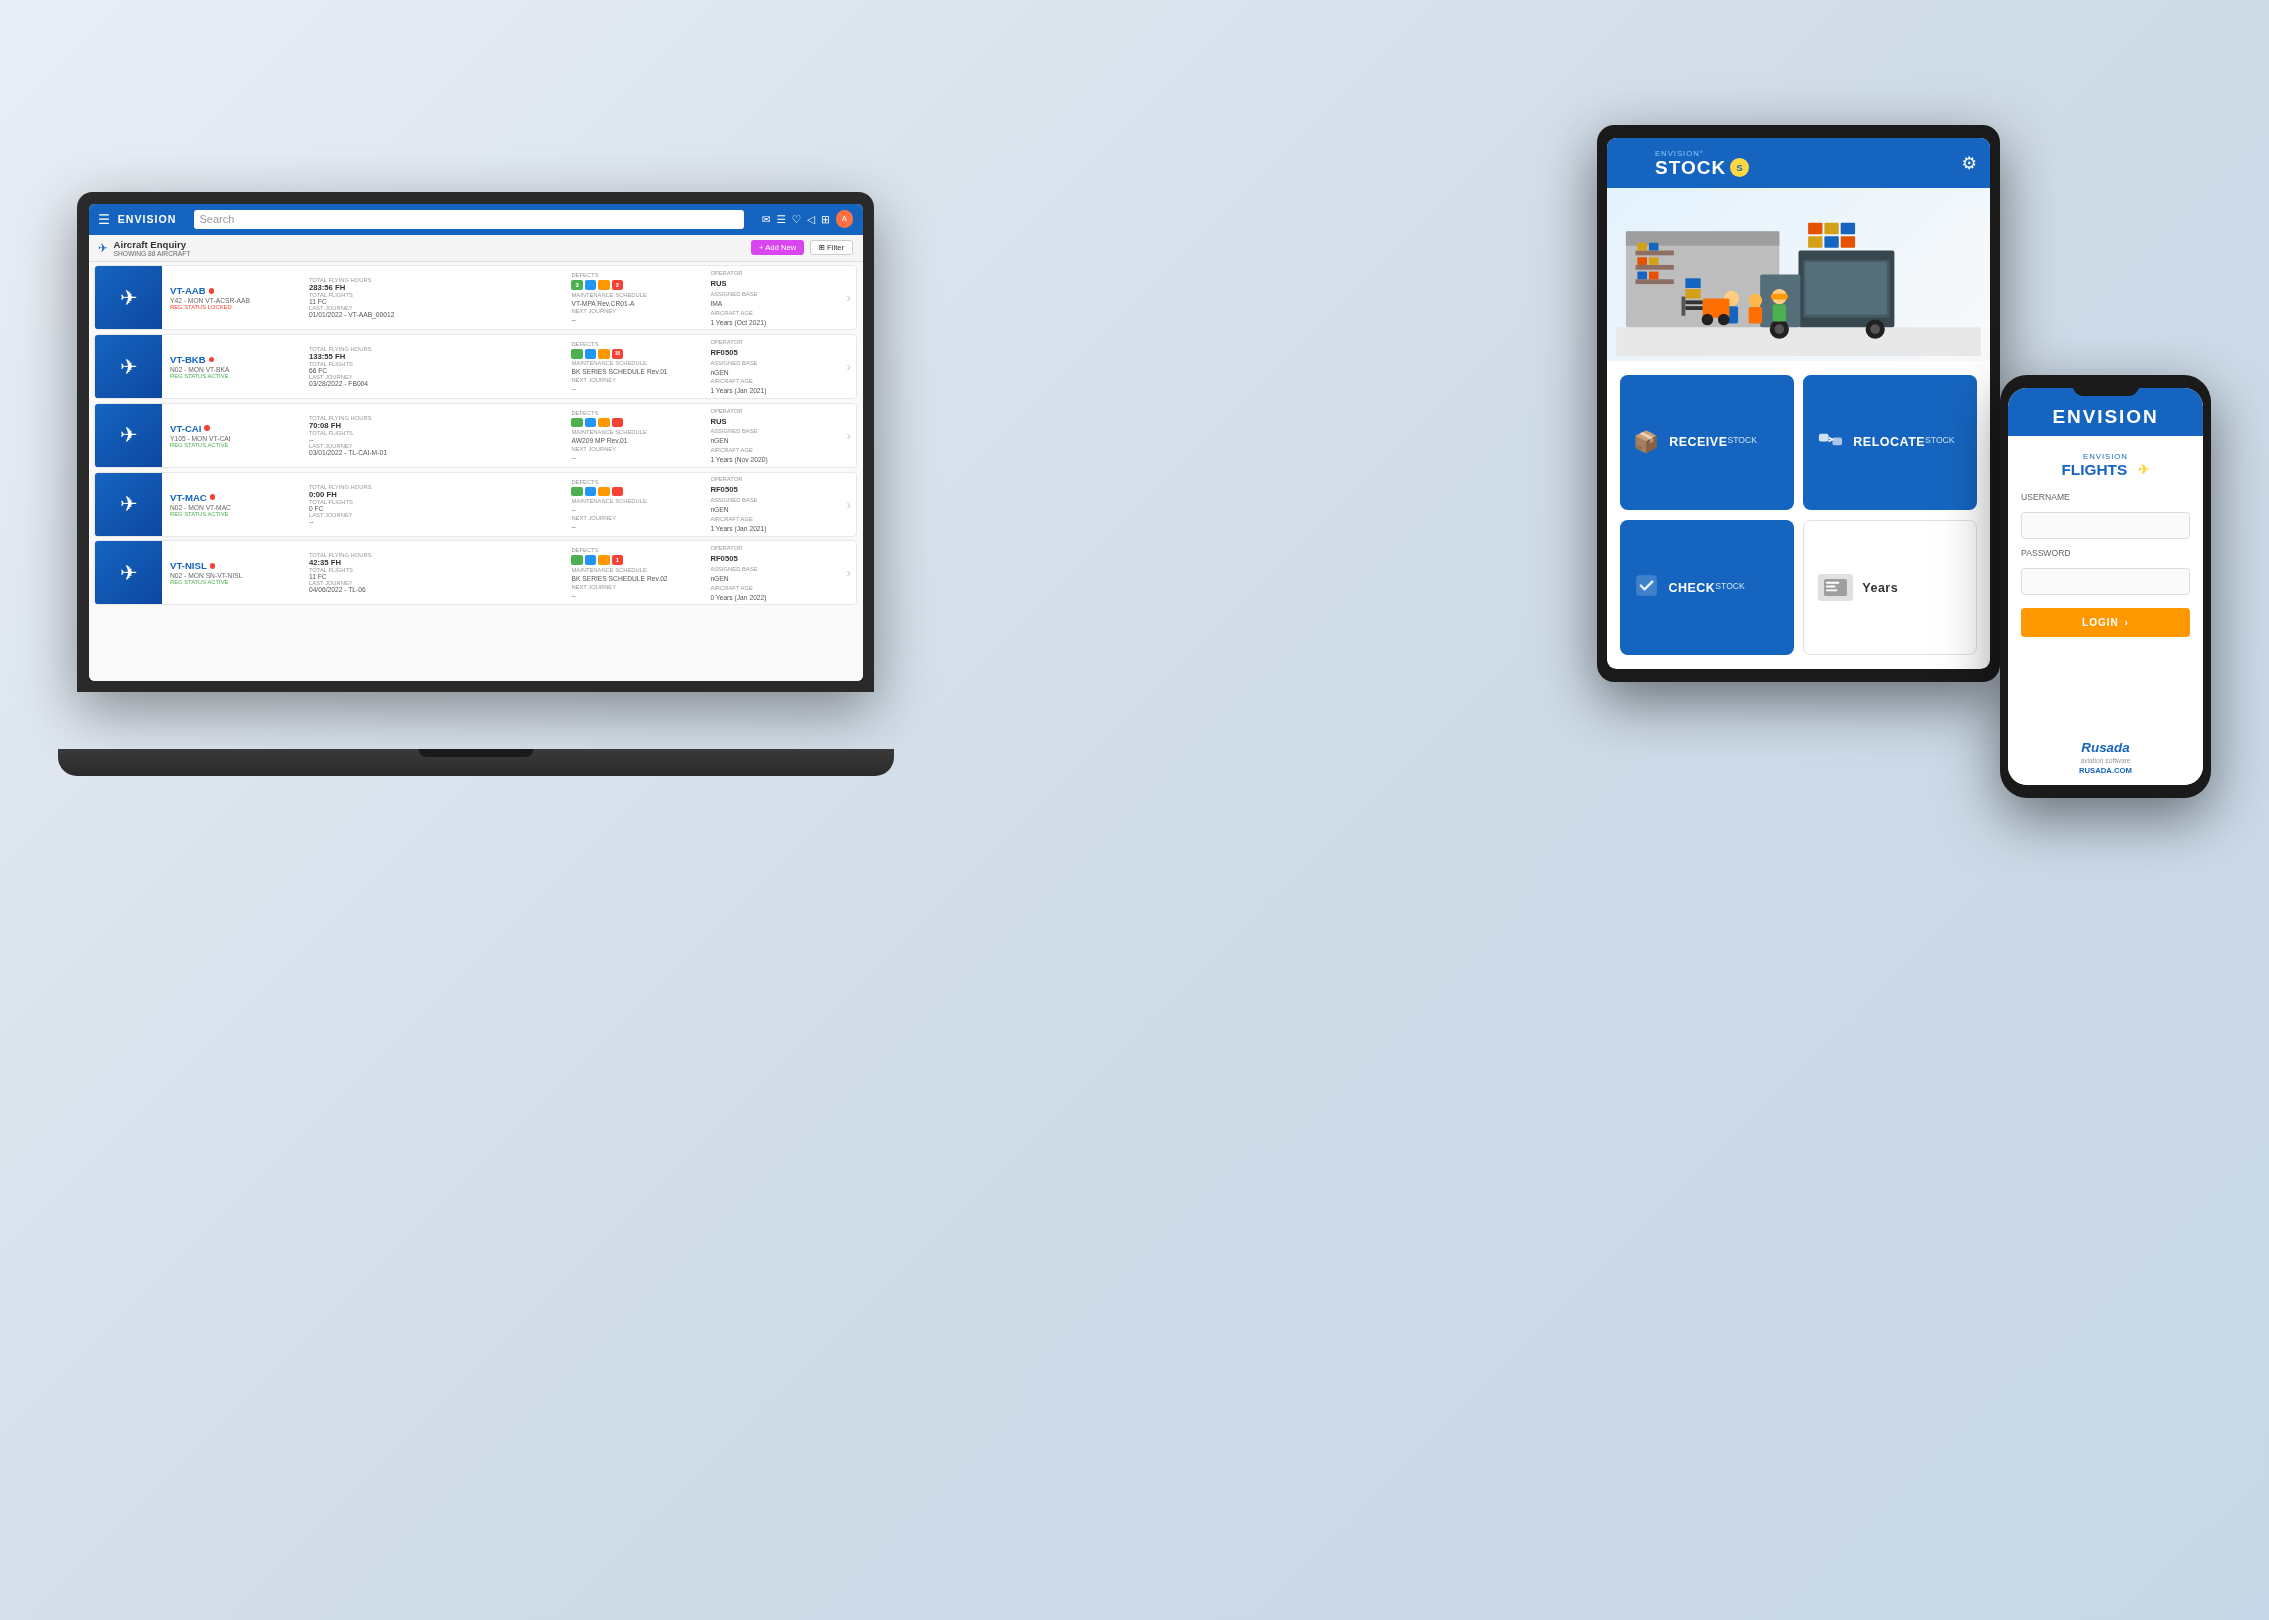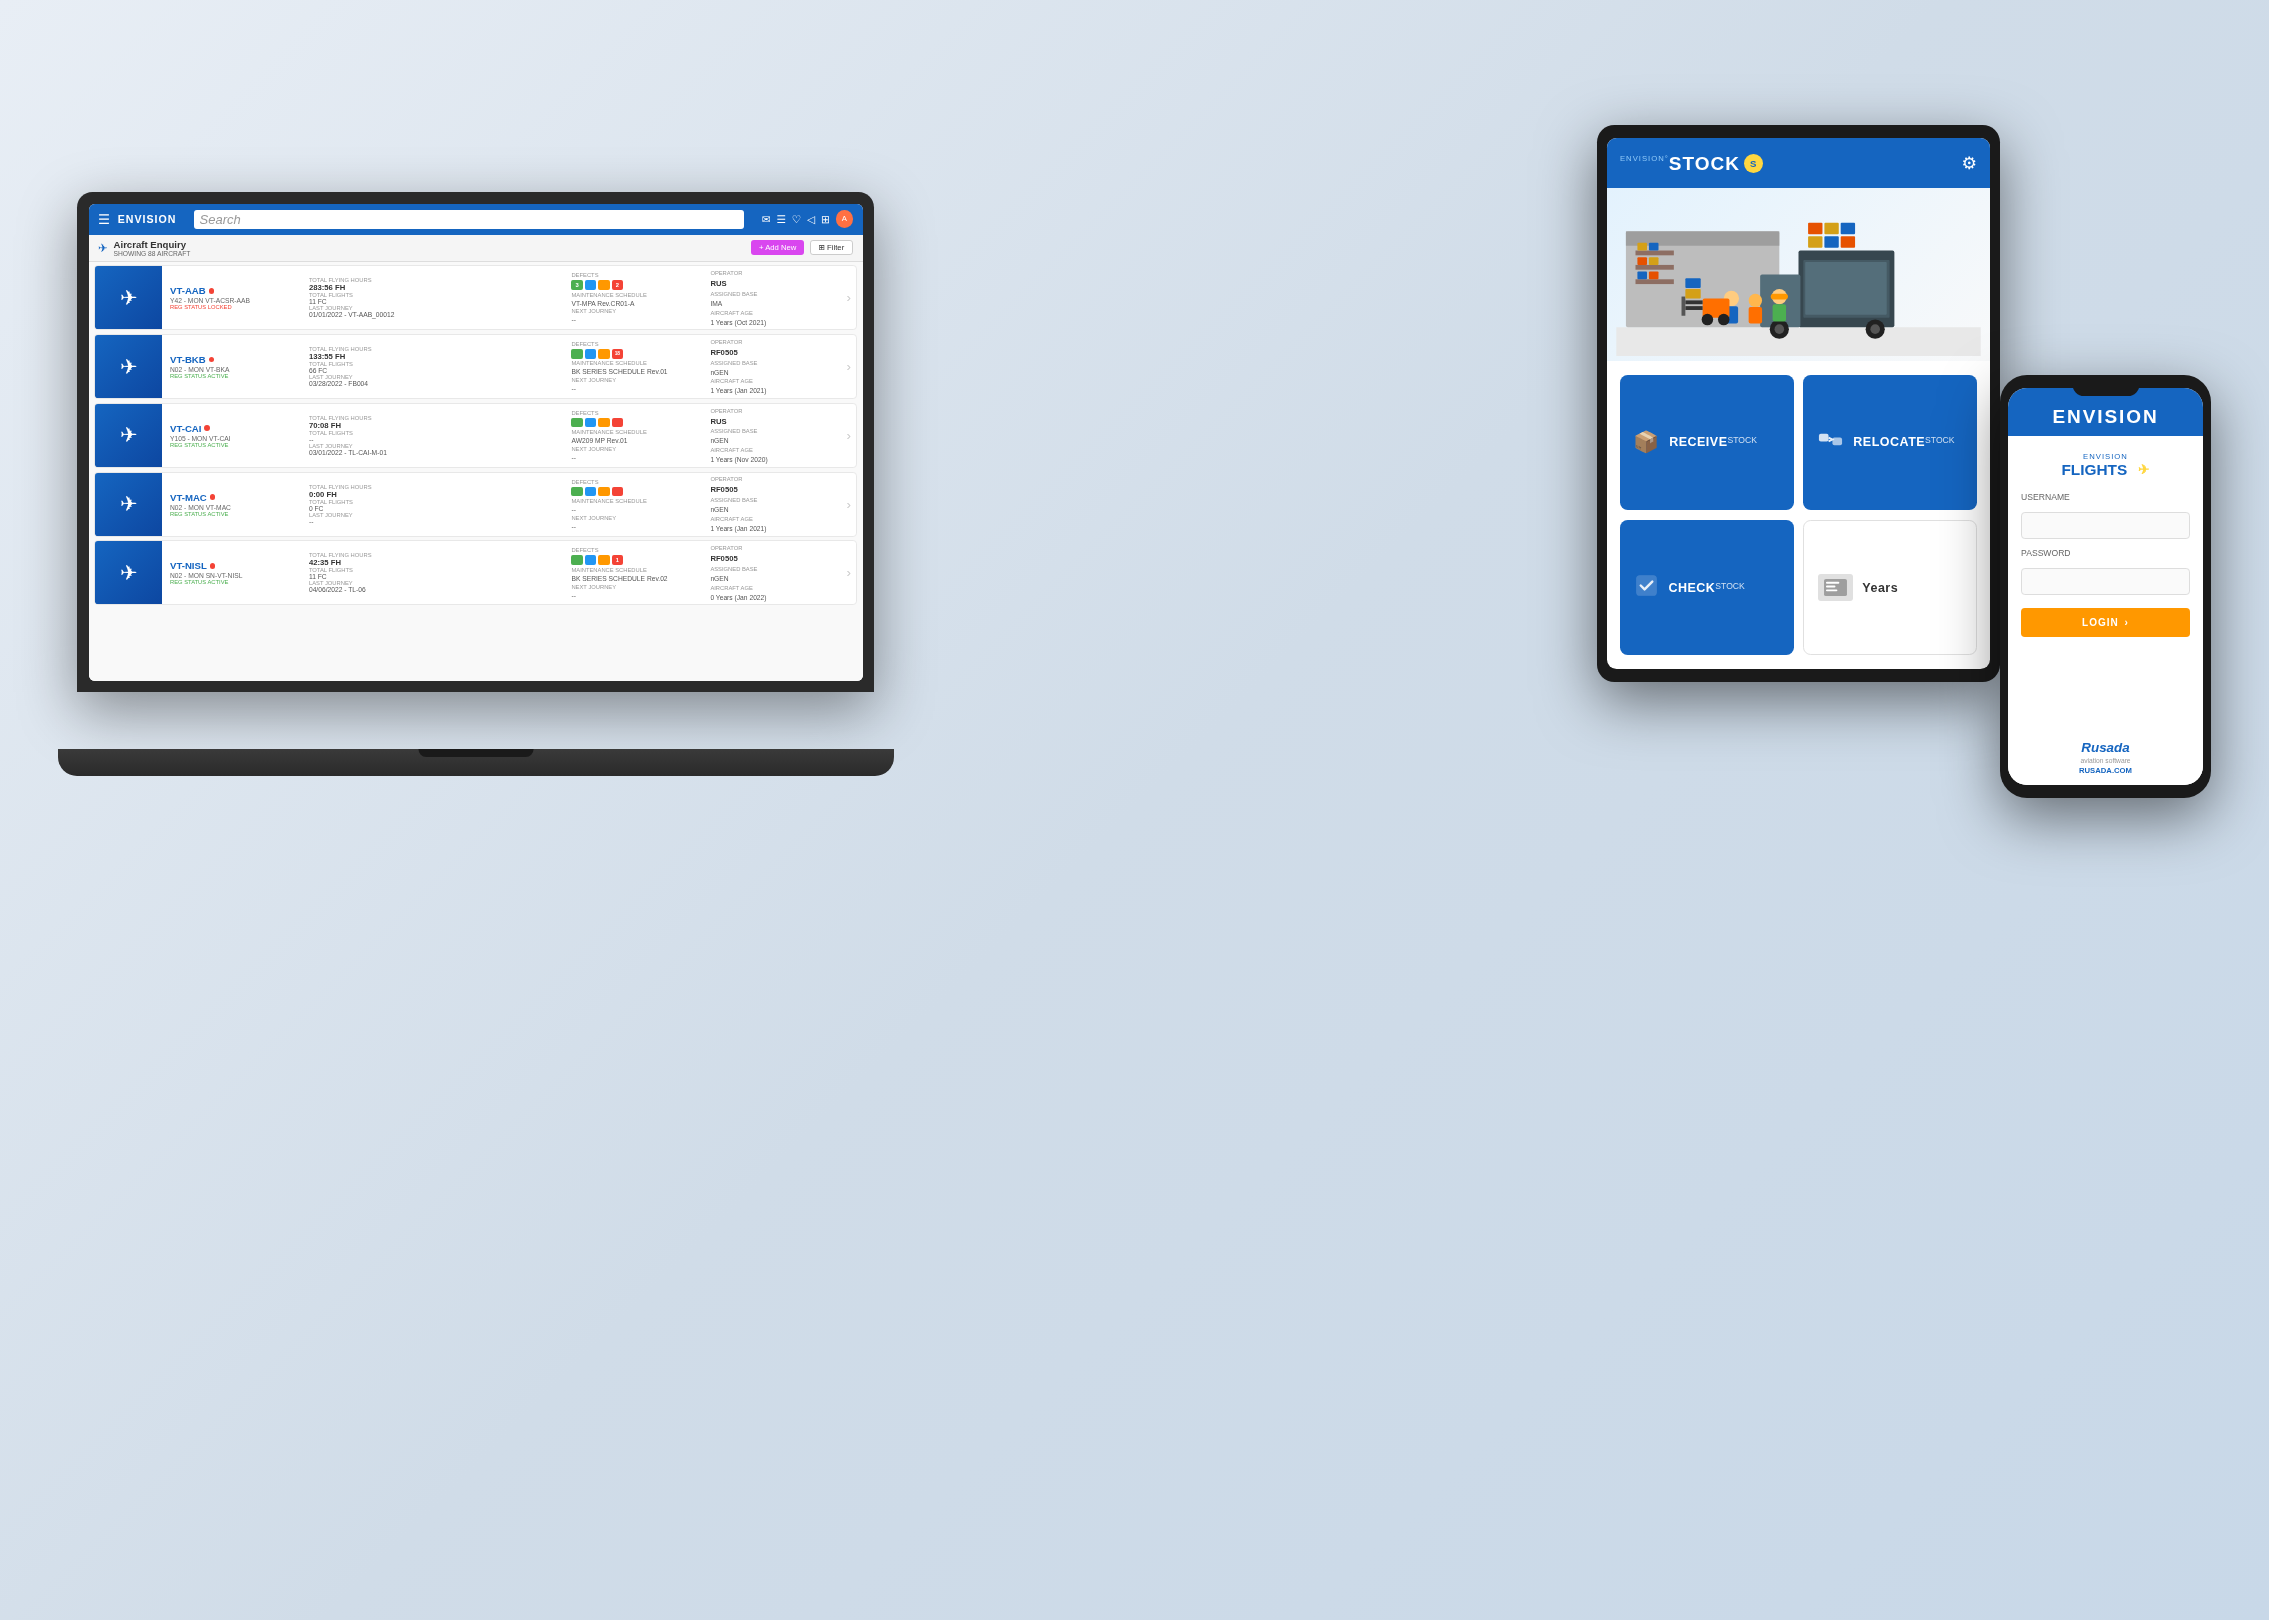--- a/index.html
+++ b/index.html
@@ -331,21 +331,22 @@
       background: #1565c0;
       height: 50px;
       display: flex;
       align-items: center;
       padding: 0 13.4px;
       justify-content: space-between;
     }
 
     .ts-logo-section {
       display: flex;
-      flex-direction: row;
+      flex-direction: column;
+      margin-left: 35px;
     }
 
     .ts-envision {
       font-size: 7.7px;
       color: #90caf9;
       letter-spacing: 1px;
     }
 
     .ts-stock {
       font-size: 19px;
@@ -637,21 +638,21 @@
 <div class="bg"></div>
 
 <div class="laptop-container">
   <div class="laptop-body">
     <div class="laptop-screen">
 
       <div class="ls-topbar">
         <span class="ls-menu-icon">☰</span>
         <span class="ls-logo">ENVISION</span>
         <div class="ls-search">
-          <span style="color:#999; font-size:13px;font-style:italic;">Search</span>
+          <span style="color:#999; font-size:11px;">Search</span>
         </div>
         <div class="ls-topbar-icons">
           <span class="ls-topbar-icon">✉</span>
           <span class="ls-topbar-icon">☰</span>
           <span class="ls-topbar-icon">♡</span>
           <span class="ls-topbar-icon">◁</span>
           <span class="ls-topbar-icon">⊞</span>
           <div class="ls-avatar">A</div>
         </div>
       </div>

